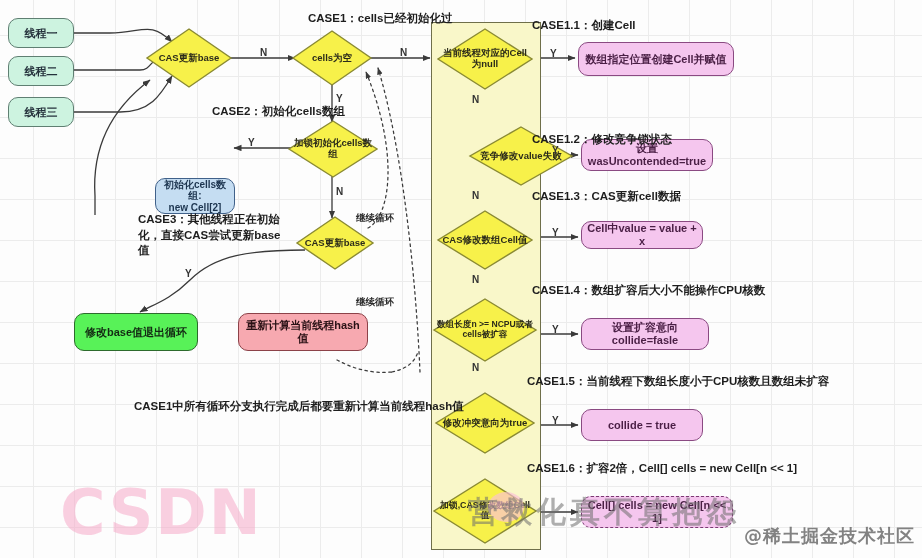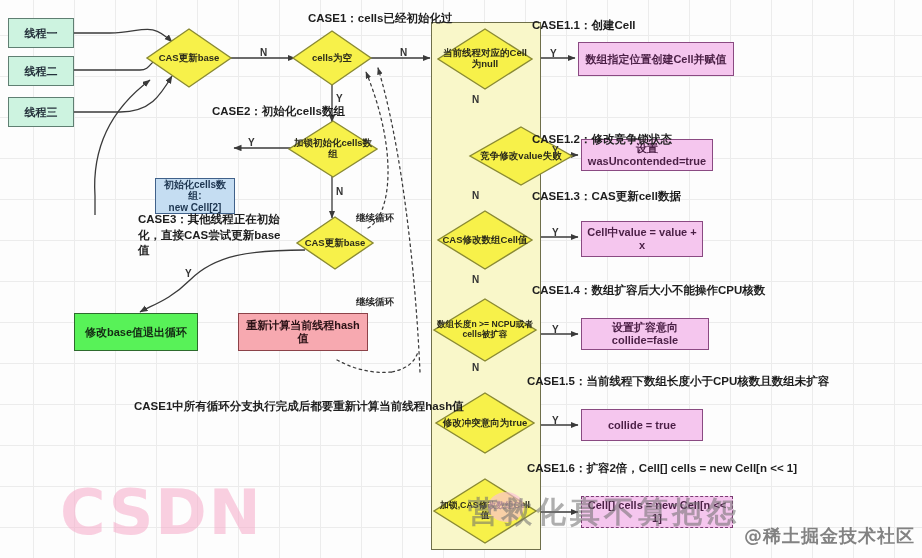--- a/index.html
+++ b/index.html
@@ -28,20 +28,21 @@
   }
   .node {
     position: absolute;
     box-sizing: border-box;
     display: flex;
     align-items: center;
     justify-content: center;
     text-align: center;
     line-height: 1.15;
     z-index: 3;
+    border-radius: 10px;
   }
   .rect {
     border: 1.4px solid #555555;
     font-weight: bold;
     padding: 2px 4px;
   }
   .thread-box {
     background: #cdf3e0;
     border-color: #5f7f72;
     color: #24313b;
@@ -311,21 +312,21 @@
 new Cell[2]</div>
 
   <div class="node rect green-box" style="left:74px; top:313px; width:124px; height:38px;">修改base值退出循环</div>
 
   <div class="node rect red-box" style="left:238px; top:313px; width:130px; height:38px;">重新计算当前线程hash值</div>
 
   <div class="node rect pink-box" style="left:578px; top:42px; width:156px; height:34px;">数组指定位置创建Cell并赋值</div>
 
   <div class="node rect pink-box" style="left:581px; top:139px; width:132px; height:32px;">设置wasUncontended=true</div>
 
-  <div class="node rect pink-box" style="left:581px; top:221px; width:122px; height:36px;">Cell中value = value + x</div>
+  <div class="node rect pink-box" style="left:581px; top:221px; width:122px; height:28px;">Cell中value = value + x</div>
 
   <div class="node rect pink-box" style="left:581px; top:318px; width:128px; height:32px;">设置扩容意向collide=fasle</div>
 
   <div class="node rect pink-box" style="left:581px; top:409px; width:122px; height:32px;">collide = true</div>
 
   <div class="node pink-box-dashed" style="left:581px; top:496px; width:152px; height:32px; display:flex;
               align-items:center; justify-content:center; text-align:center;">Cell[] cells = new Cell[n &lt;&lt; 1]</div>
 
   <div class="caption" style="left:308px; top:11px;">CASE1：cells已经初始化过</div>
   <div class="caption" style="left:212px; top:104px;">CASE2：初始化cells数组</div>

